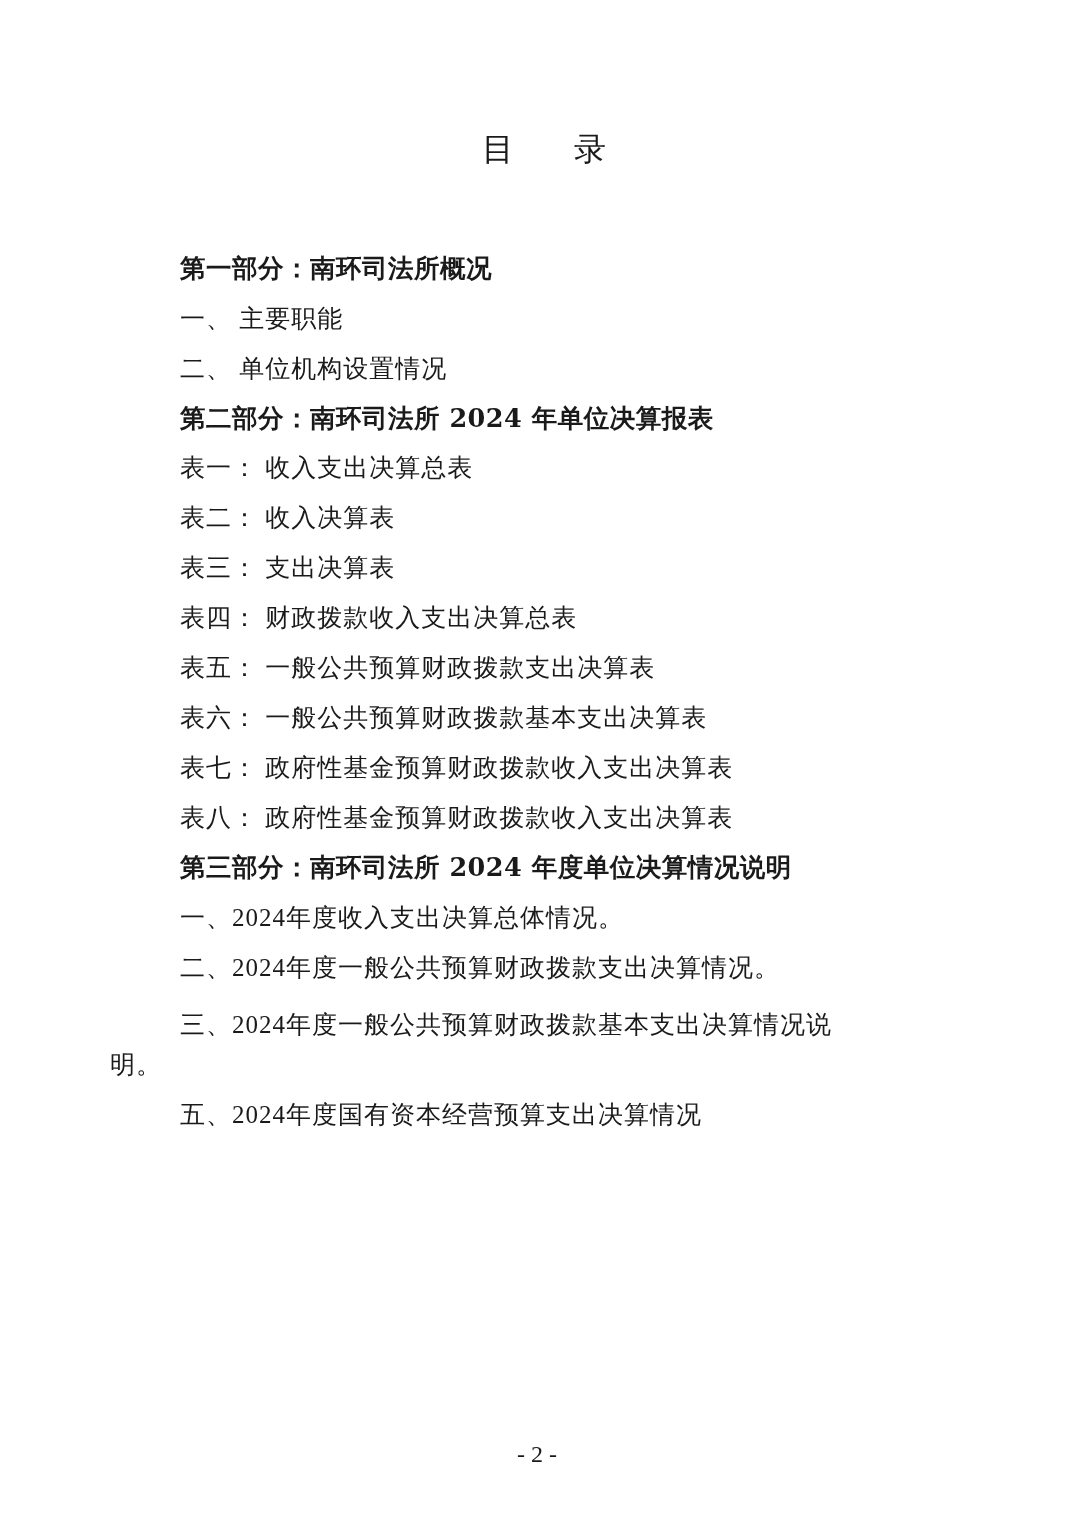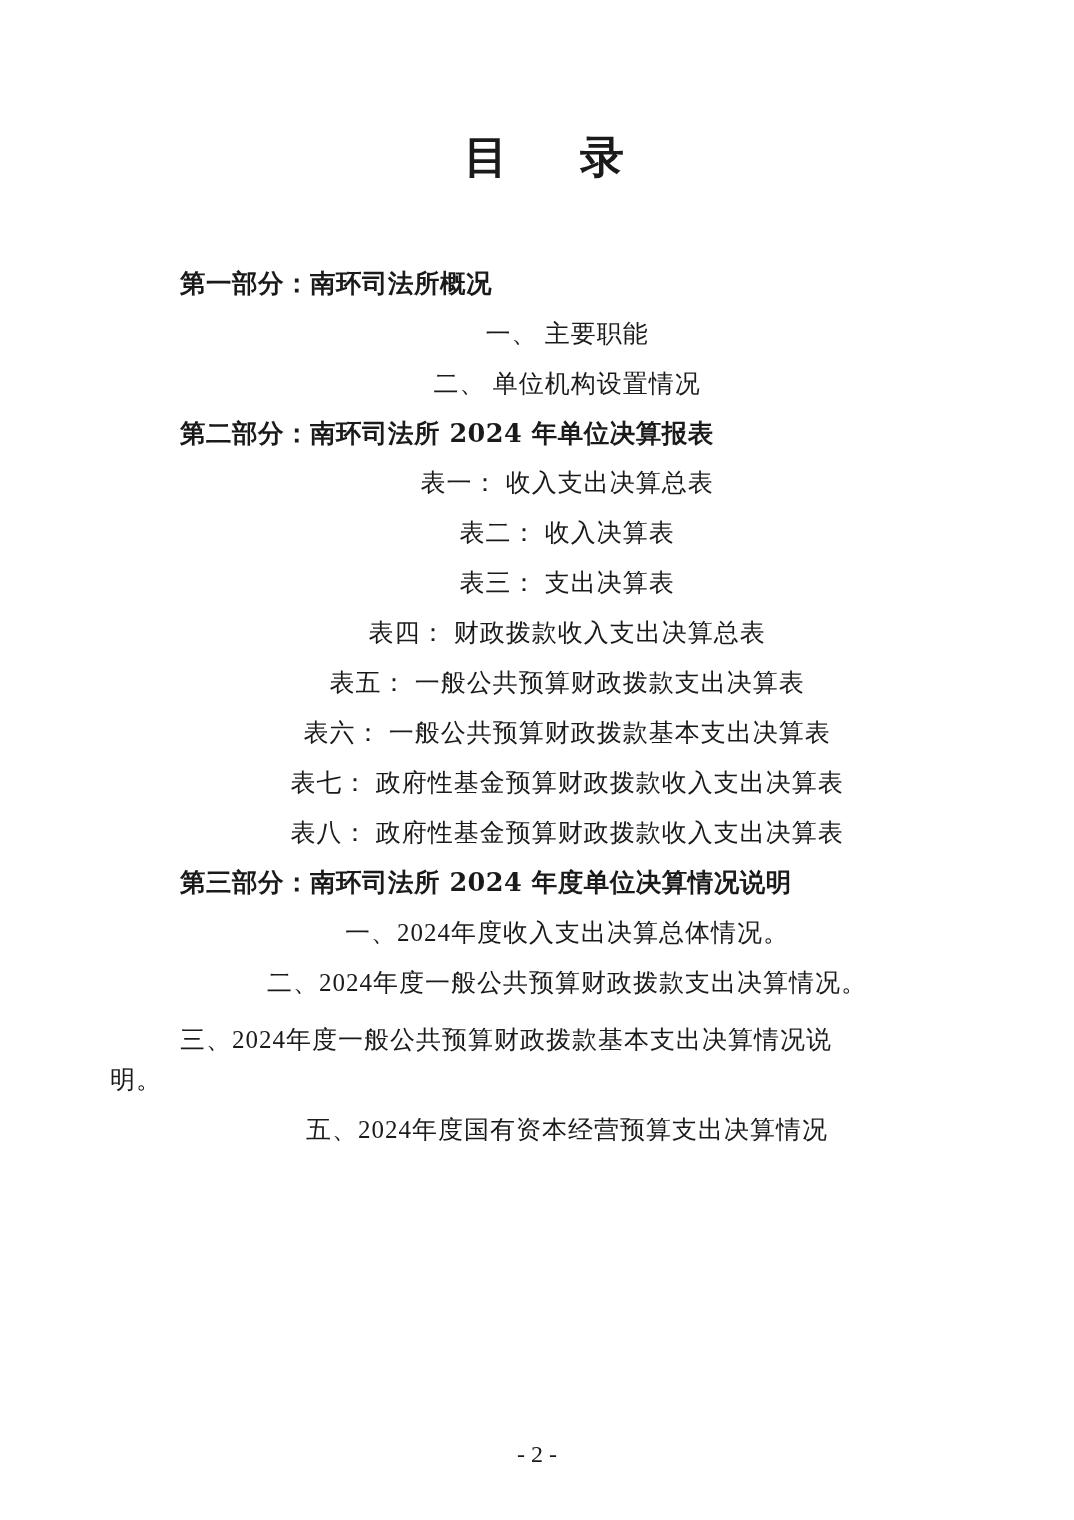--- a/index.html
+++ b/index.html
@@ -18,22 +18,22 @@
     position: absolute;
     left: 0;
     top: 0;
     width: 1074px;
     height: 1520px;
     box-sizing: border-box;
     padding: 0;
   }
   .doc-title {
     text-align: center;
-    font-size: 44px;
-    font-weight: bold;
+    font-size: 32px;
+    font-weight: normal;
     letter-spacing: 14px;
     margin-top: 128px;
     margin-bottom: 0;
     font-family: "DejaVu Serif", "Liberation Serif", serif;
     margin-left: 28px;
   }
   .toc {
     margin-top: 84px;
     padding-left: 180px;
     padding-right: 120px;
@@ -47,21 +47,20 @@
   }
   .entry.part {
     font-weight: bold;
     font-family: "DejaVu Serif", "Liberation Serif", serif;
     font-size: 25.5px;
     letter-spacing: 0.5px;
     margin-bottom: 24px;
   }
   .entry.sub {
     font-weight: normal;
-    text-align: center;
   }
   .entry.wrap {
     white-space: normal;
     line-height: 1.62;
     margin-bottom: 16px;
   }
   .entry .cont {
     display: block;
     margin-left: -180px;
     padding-left: 110px;

